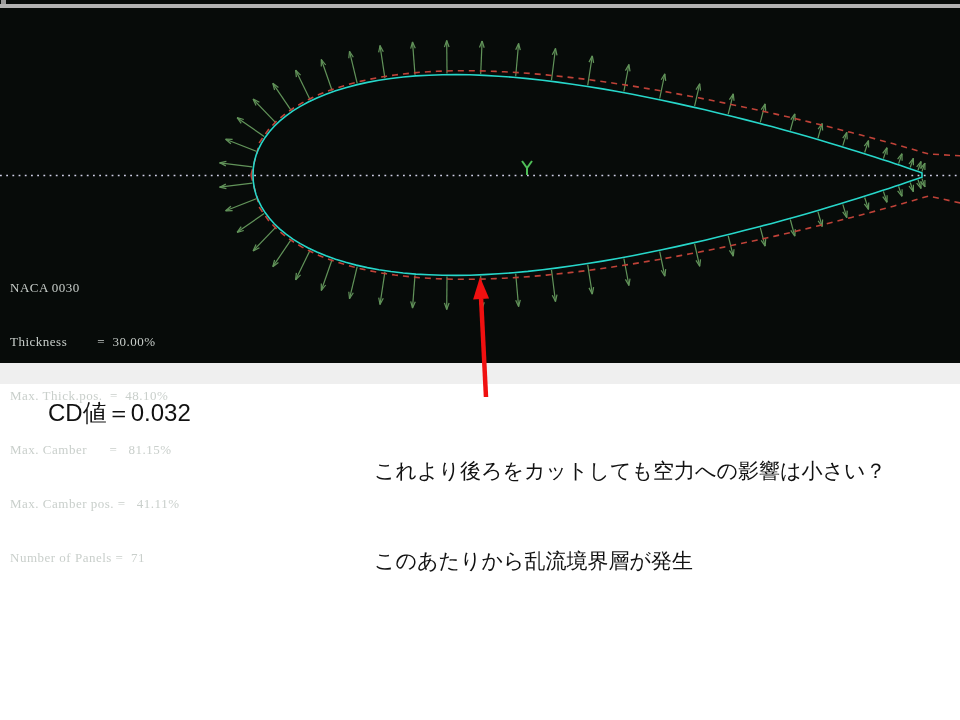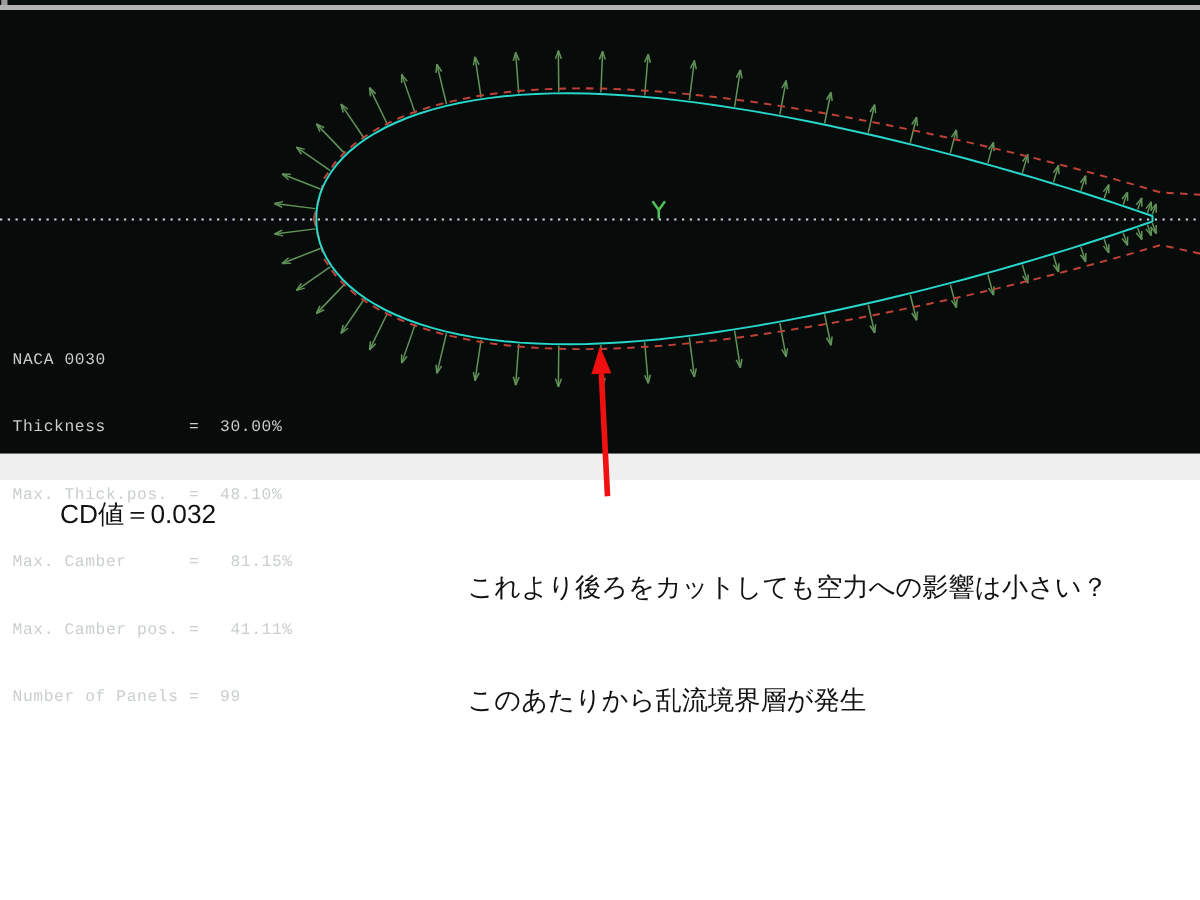--- a/index.html
+++ b/index.html
@@ -8,32 +8,32 @@
 
   
   .plot-panel{position:absolute;left:0;top:0;width:960px;height:363px;background:#070b09;}
   .panel-top-gray{position:absolute;left:0;top:4px;width:960px;height:4px;background:#b2b2b2;}
   .panel-top-notch{position:absolute;left:1px;top:0;width:5px;height:4px;background:#9a9a9a;}
   .plot-svg{position:absolute;left:0;top:0;width:960px;height:363px;display:block;}
 
   
   .stats-block{
     position:absolute;left:10px;top:243px;z-index:3;
-    font-family:Liberation Mono, monospace;
+    font-family:Liberation Serif, serif;
     font-size:13px;line-height:18px;color:#c9cfcb;
     white-space:pre;letter-spacing:0.5px;
   }
 
   
   .panel-bottom-strip{position:absolute;left:0;top:363px;width:960px;height:21px;background:#efefef;}
 
   
   .cd-label{
     position:absolute;left:48px;top:397px;
-    font-size:21px;color:#111111;white-space:pre;
+    font-size:24px;color:#111111;white-space:pre;
   }
   .note-text{
     position:absolute;left:374px;top:396px;
     font-size:21px;line-height:30px;color:#111111;white-space:pre;
   }
   .arrow-overlay{position:absolute;left:0;top:0;width:960px;height:720px;z-index:10;pointer-events:none;}
 </style>
 </head>
 <body>
 
@@ -228,21 +228,21 @@
         </g>
       </svg>
     <div class="panel-top-gray"></div>
     <div class="panel-top-notch"></div>
     <div class="stats-block">
       <div>NACA 0030</div>
       <div>Thickness        =  30.00%</div>
       <div>Max. Thick.pos.  =  48.10%</div>
       <div>Max. Camber      =   81.15%</div>
       <div>Max. Camber pos. =   41.11%</div>
-      <div>Number of Panels =  99</div>
+      <div>Number of Panels =  71</div>
     </div>
   </div>
 
   <div class="panel-bottom-strip"></div>
 
   <div class="cd-label">CD値＝0.032</div>
 
   <div class="note-text">
     <div>これより後ろをカットしても空力への影響は小さい？</div>
     <div>このあたりから乱流境界層が発生</div>

